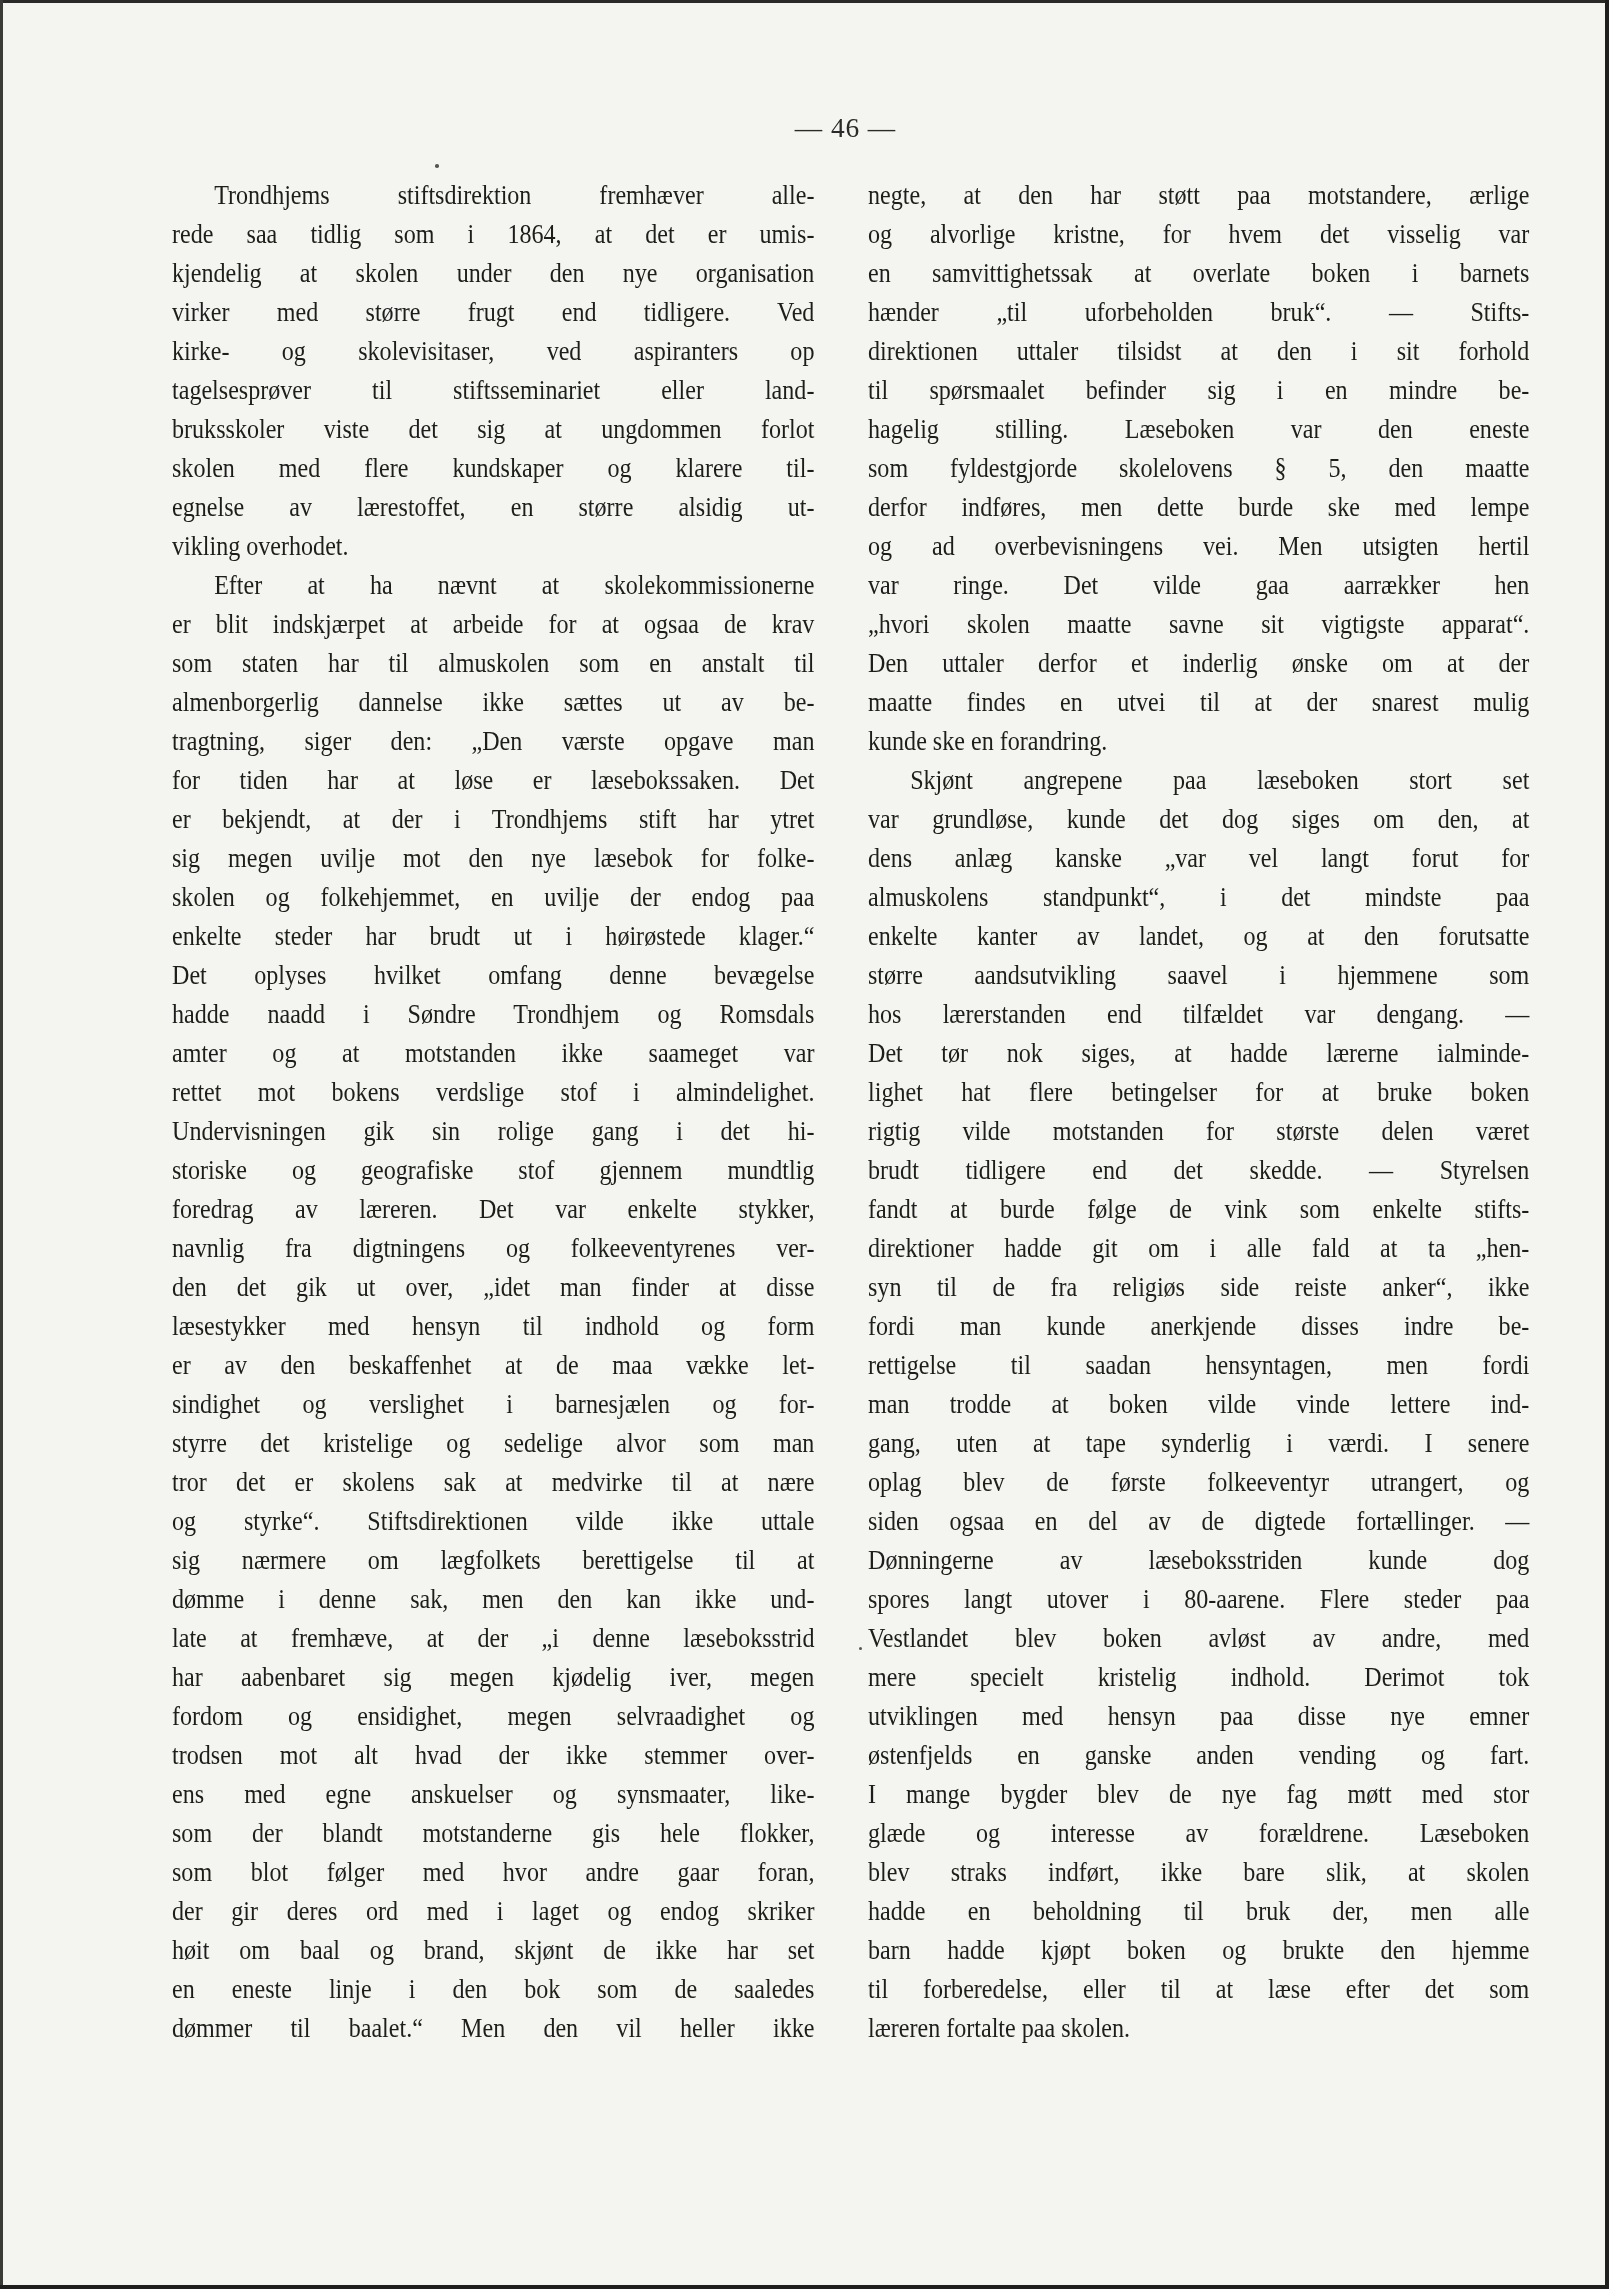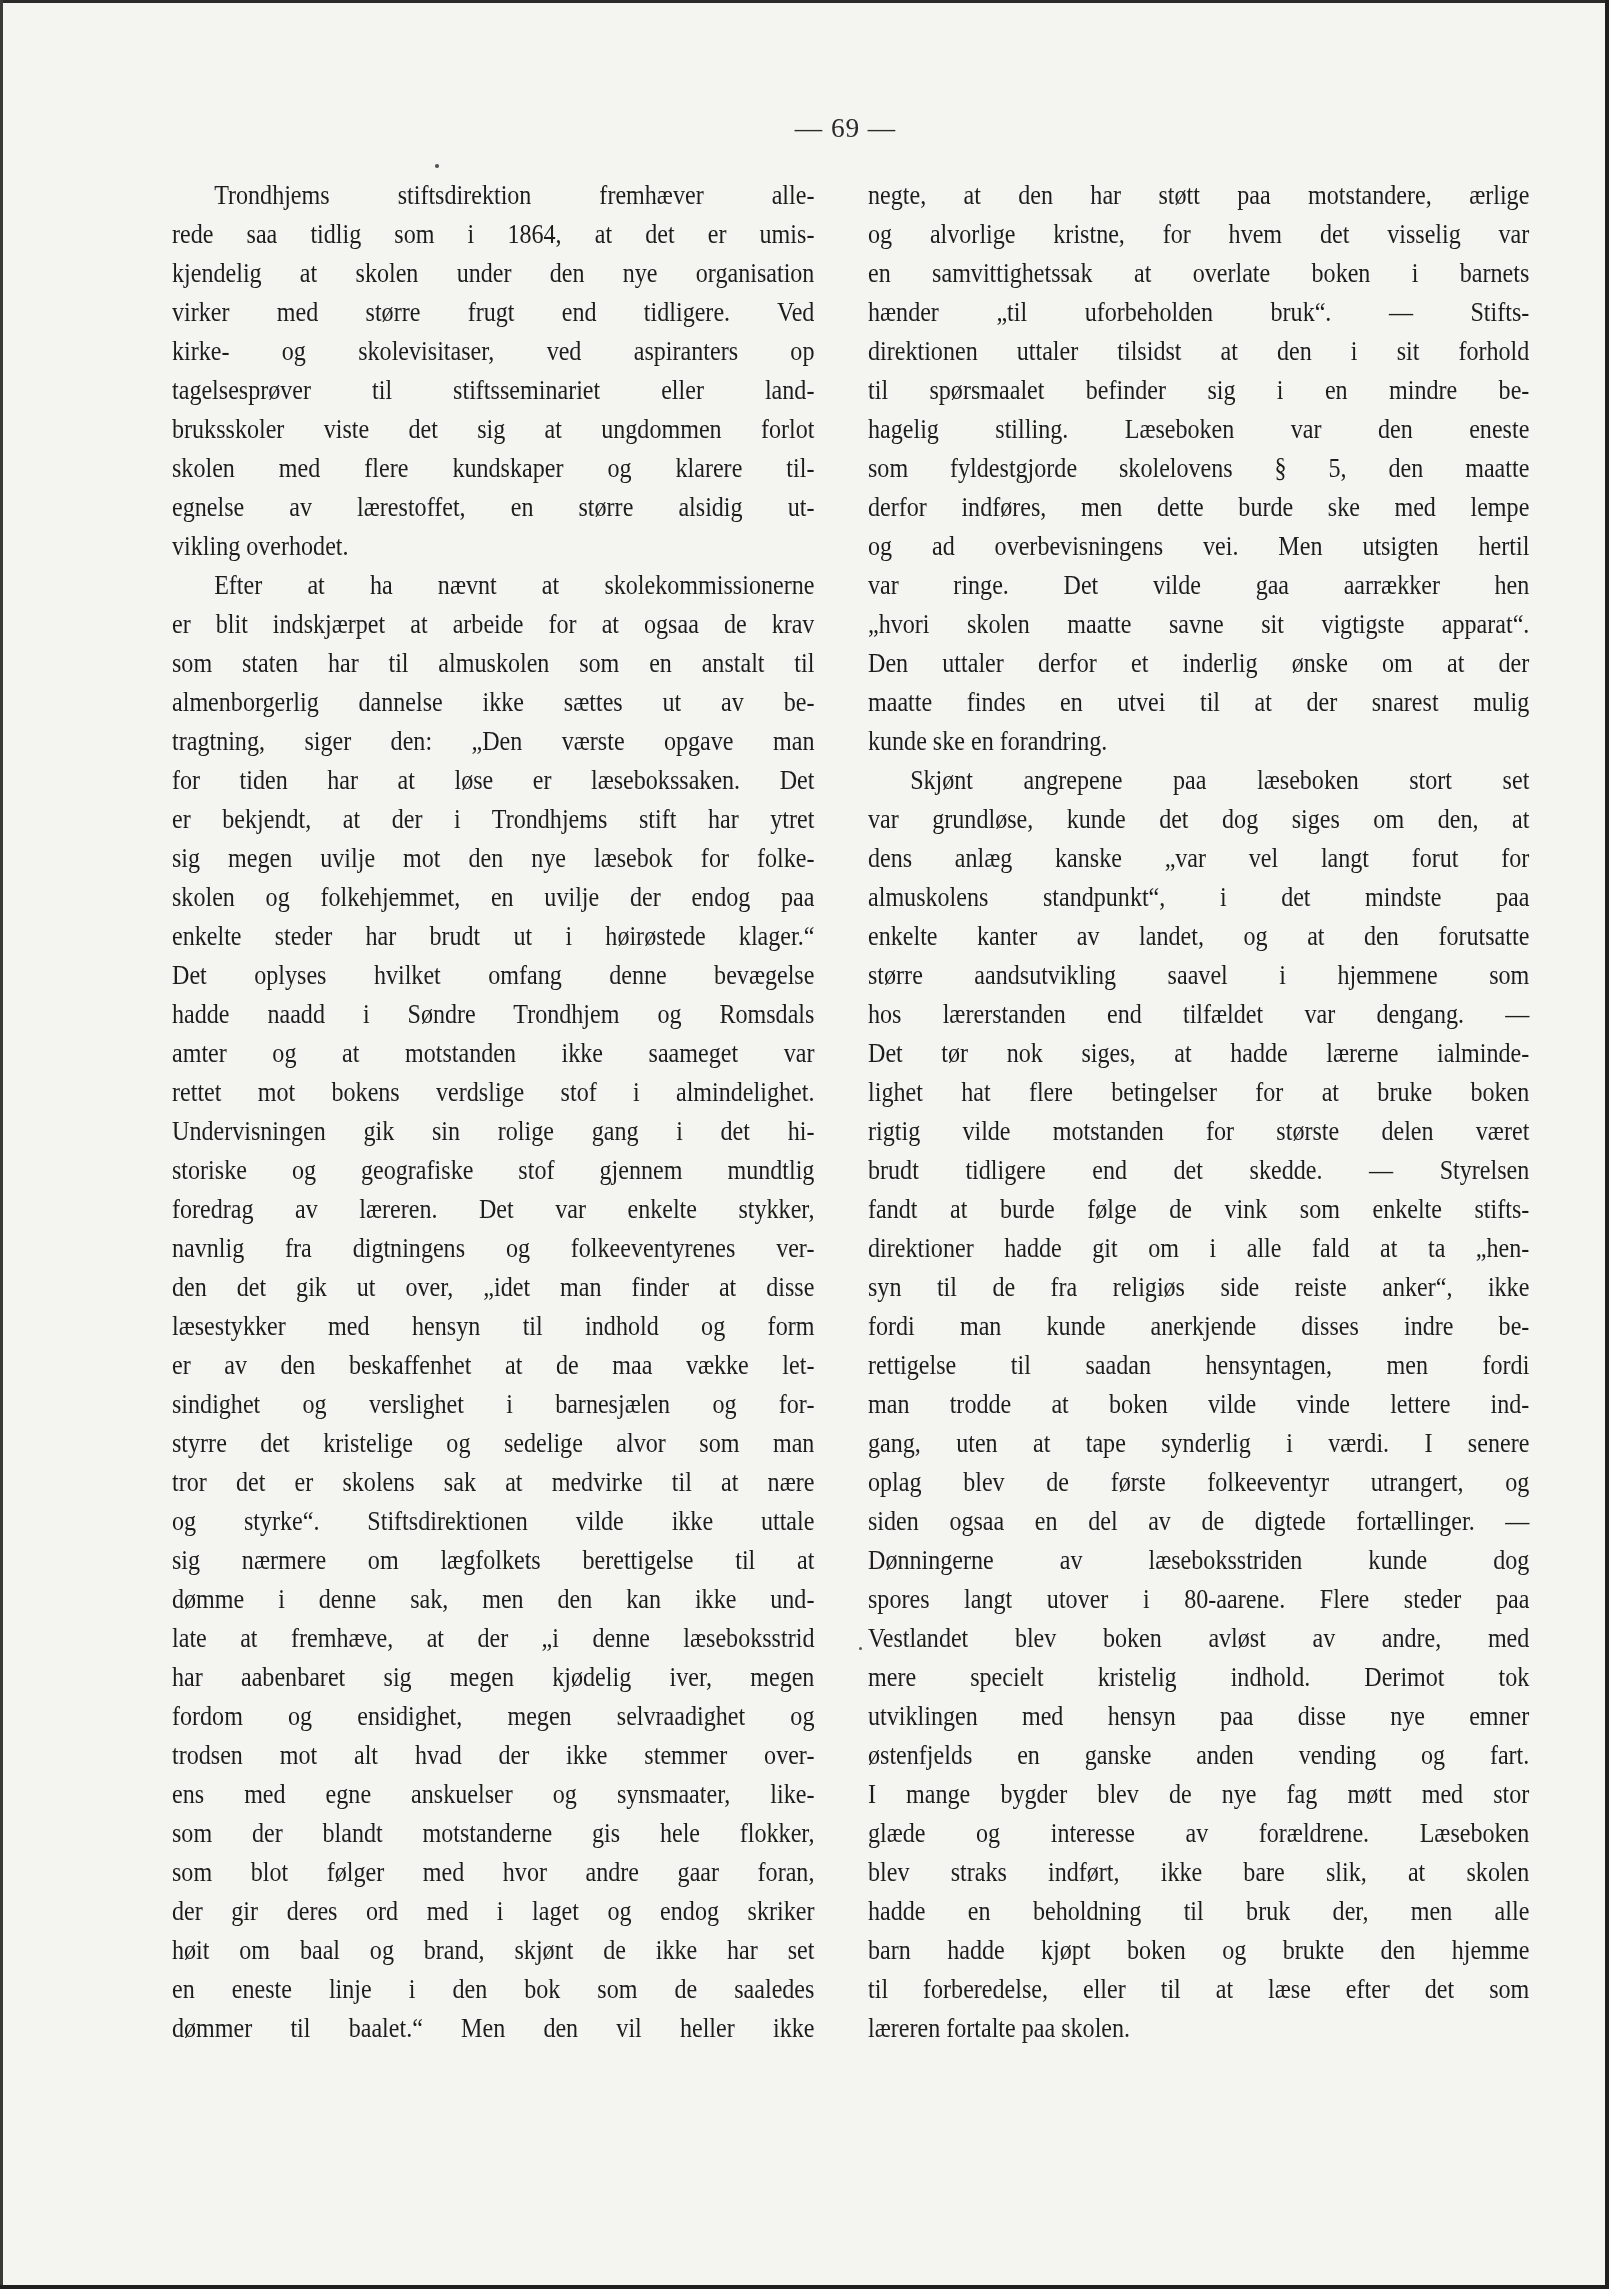--- a/index.html
+++ b/index.html
@@ -35,21 +35,21 @@
   .line.last { text-align-last: left; }
 </style>
 </head>
 <body>
 
 <div class="page-edge-top"></div>
 <div class="page-edge-left"></div>
 <div class="page-edge-right"></div>
 <div class="page-edge-bottom"></div>
 
-<div class="page-number">— 69 —</div>
+<div class="page-number">— 46 —</div>
 <div class="speck" style="left:435px; top:164px;"></div>
 <div class="speck" style="left:859px; top:1647px; width:2.7px; height:2.7px;"></div>
 
 <div class="column col-left" id="col-left">
     <span class="line indent">Trondhjems stiftsdirektion fremhæver alle-</span>
     <span class="line">rede saa tidlig som i 1864, at det er umis-</span>
     <span class="line">kjendelig at skolen under den nye organisation</span>
     <span class="line">virker med større frugt end tidligere. Ved</span>
     <span class="line">kirke- og skolevisitaser, ved aspiranters op</span>
     <span class="line">tagelsesprøver til stiftsseminariet eller land-</span>

